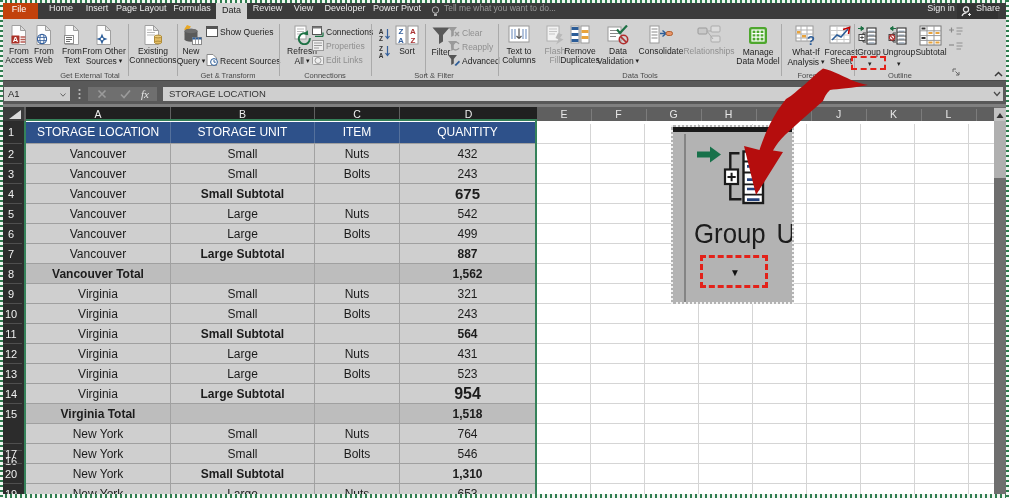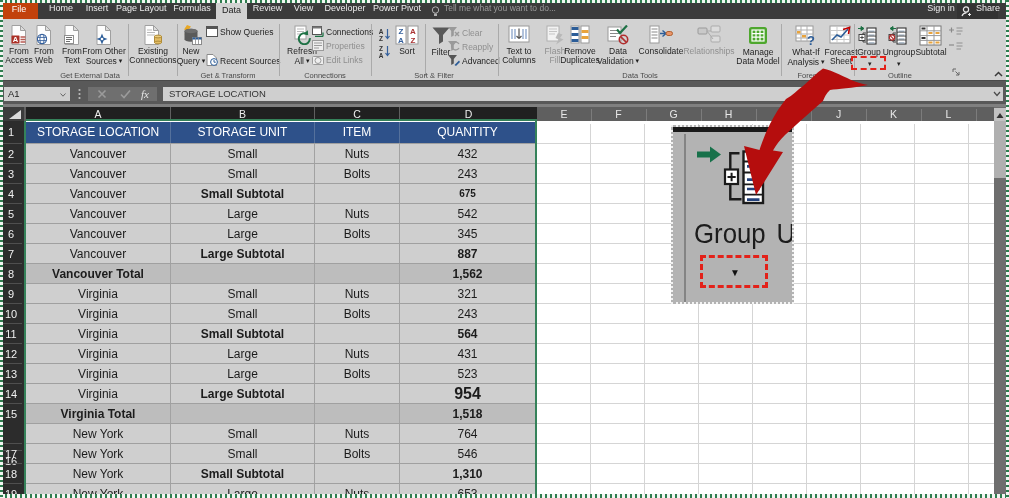--- a/index.html
+++ b/index.html
@@ -112,21 +112,21 @@
     <div class="bigbtn" style="left:121px;width:60px;"><svg class="ic" width="18" height="20" viewBox="0 0 18 20">
           <path d="M1 0.5 H9.5 L14.5 5.5 V19.5 H1 Z" fill="#fdfdfd" stroke="#a0a0a0"></path>
           <path d="M9.5 0.5 V5.5 H14.5 Z" fill="#dcdcdc" stroke="#a0a0a0"></path>
           <g stroke="#b9b9b9" stroke-width="1">
             <path d="M3 5 h5 M3 7.5 h8 M3 10 h8"></path>
           </g>
           <rect x="10.5" y="11.5" width="7" height="6" fill="#e3bc63" stroke="#ad8a39"></rect>
           <ellipse cx="14" cy="11.5" rx="3.5" ry="1.4" fill="#eccd7f" stroke="#ad8a39"></ellipse>
           <ellipse cx="14" cy="17.5" rx="3.5" ry="1.4" fill="#e3bc63" stroke="#ad8a39"></ellipse>
         </svg>Existing<br>Connections</div>
-    <div class="glabel" style="left:33px;width:110px;">Get External Data</div>
+    <div class="glabel" style="left:33px;width:110px;">Get External Total</div>
     <div class="gsep" style="left:175px;"></div>
     <div class="bigbtn" style="left:169px;width:40px;"><svg class="ic" width="22" height="20" viewBox="0 0 22 20">
           <path d="M7 0 L11 1.5 L8.8 4.5 L12 6 L4.5 9.5 L7 5.5 L4 4.5 Z" fill="#e9a825"></path>
           <ellipse cx="11" cy="6" rx="6.5" ry="2.2" fill="#5a5a5a"></ellipse>
           <rect x="4.5" y="6" width="13" height="8.5" fill="#5a5a5a"></rect>
           <ellipse cx="11" cy="14.5" rx="6.5" ry="2.2" fill="#5a5a5a"></ellipse>
           <ellipse cx="11" cy="6" rx="6.5" ry="2.2" fill="#6e6e6e"></ellipse>
           <rect x="12.5" y="12.5" width="9" height="7" fill="#fff" stroke="#8a8a8a"></rect>
           <rect x="12.5" y="12.5" width="9" height="2" fill="#2c5d98"></rect>
           <path d="M15.5 12.5 v7 M18.5 12.5 v7" stroke="#8a8a8a" stroke-width="0.8"></path>
@@ -398,21 +398,21 @@
   <div class="rn abs" style="top:263px;height:20px;line-height:20px;border-top:1px solid #4f4f4f;box-sizing:border-box;">8</div>
   <div class="rn abs" style="top:283px;height:20px;line-height:20px;border-top:1px solid #4f4f4f;box-sizing:border-box;">9</div>
   <div class="rn abs" style="top:303px;height:20px;line-height:20px;border-top:1px solid #4f4f4f;box-sizing:border-box;">10</div>
   <div class="rn abs" style="top:323px;height:20px;line-height:20px;border-top:1px solid #4f4f4f;box-sizing:border-box;">11</div>
   <div class="rn abs" style="top:343px;height:20px;line-height:20px;border-top:1px solid #4f4f4f;box-sizing:border-box;">12</div>
   <div class="rn abs" style="top:363px;height:20px;line-height:20px;border-top:1px solid #4f4f4f;box-sizing:border-box;">13</div>
   <div class="rn abs" style="top:383px;height:20px;line-height:20px;border-top:1px solid #4f4f4f;box-sizing:border-box;">14</div>
   <div class="rn abs" style="top:403px;height:20px;line-height:20px;border-top:1px solid #4f4f4f;box-sizing:border-box;">15</div>
   <div class="rn abs" style="top:404px;height:20px;line-height:20px;border-top:1px solid #4f4f4f;box-sizing:border-box;margin-top:46px;">16</div>
   <div class="rn abs" style="top:443px;height:20px;line-height:20px;border-top:1px solid #4f4f4f;box-sizing:border-box;">17</div>
-  <div class="rn abs" style="top:463px;height:20px;line-height:20px;border-top:1px solid #4f4f4f;box-sizing:border-box;">18</div>
+  <div class="rn abs" style="top:463px;height:20px;line-height:20px;border-top:1px solid #4f4f4f;box-sizing:border-box;">20</div>
   <div class="rn abs" style="top:483px;height:20px;line-height:20px;border-top:1px solid #4f4f4f;box-sizing:border-box;">19</div>
   </div>
 
   <div class="abs" id="grid"></div>
   <div class="abs" style="left:994px;top:107px;width:12px;height:391px;background:#6e6e6e;"></div>
   <div class="abs" style="left:994px;top:108px;width:12px;height:13px;background:#c2c2c2;">
     <svg width="12" height="13">
         <polygon points="6,4 9.5,9 2.5,9" fill="#333"></polygon>
       </svg>
   </div>
@@ -437,33 +437,33 @@
   <div class="trow" style="top:41px;height:20px;background:#cfcfcf;border-top:1px solid #a0a0a0;box-sizing:border-box;">
         <div class="c" style="width:144px;height:19px;line-height:20px;color:#1c1c1c;font-size:12px;">Vancouver</div>
         <div class="c" style="width:144px;height:19px;line-height:20px;color:#1c1c1c;font-size:12px;border-left:1px solid #a2a2a2;">Small</div>
         <div class="c" style="width:85px;height:19px;line-height:20px;color:#1c1c1c;font-size:12px;border-left:1px solid #a2a2a2;">Bolts</div>
         <div class="c" style="width:136px;height:19px;line-height:20px;color:#1c1c1c;font-size:12px;border-left:1px solid #a2a2a2;">243</div>
       </div>
   <div class="trow" style="top:61px;height:20px;background:#cfcfcf;border-top:1px solid #a0a0a0;box-sizing:border-box;">
         <div class="c" style="width:144px;height:19px;line-height:20px;color:#1c1c1c;font-size:12px;">Vancouver</div>
         <div class="c" style="width:144px;height:19px;line-height:20px;color:#1c1c1c;font-size:12px;font-weight:bold;border-left:1px solid #a2a2a2;">Small Subtotal</div>
         <div class="c" style="width:85px;height:19px;line-height:20px;color:#1c1c1c;font-size:12px;border-left:1px solid #a2a2a2;"></div>
-        <div class="c" style="width:136px;height:19px;line-height:20px;color:#1c1c1c;font-size:10px;font-weight:bold;border-left:1px solid #a2a2a2;">675</div>
+        <div class="c" style="width:136px;height:19px;line-height:20px;color:#1c1c1c;font-size:15px;font-weight:bold;border-left:1px solid #a2a2a2;">675</div>
       </div>
   <div class="trow" style="top:81px;height:20px;background:#cfcfcf;border-top:1px solid #a0a0a0;box-sizing:border-box;">
         <div class="c" style="width:144px;height:19px;line-height:20px;color:#1c1c1c;font-size:12px;">Vancouver</div>
         <div class="c" style="width:144px;height:19px;line-height:20px;color:#1c1c1c;font-size:12px;border-left:1px solid #a2a2a2;">Large</div>
         <div class="c" style="width:85px;height:19px;line-height:20px;color:#1c1c1c;font-size:12px;border-left:1px solid #a2a2a2;">Nuts</div>
         <div class="c" style="width:136px;height:19px;line-height:20px;color:#1c1c1c;font-size:12px;border-left:1px solid #a2a2a2;">542</div>
       </div>
   <div class="trow" style="top:101px;height:20px;background:#cfcfcf;border-top:1px solid #a0a0a0;box-sizing:border-box;">
         <div class="c" style="width:144px;height:19px;line-height:20px;color:#1c1c1c;font-size:12px;">Vancouver</div>
         <div class="c" style="width:144px;height:19px;line-height:20px;color:#1c1c1c;font-size:12px;border-left:1px solid #a2a2a2;">Large</div>
         <div class="c" style="width:85px;height:19px;line-height:20px;color:#1c1c1c;font-size:12px;border-left:1px solid #a2a2a2;">Bolts</div>
-        <div class="c" style="width:136px;height:19px;line-height:20px;color:#1c1c1c;font-size:12px;border-left:1px solid #a2a2a2;">345</div>
+        <div class="c" style="width:136px;height:19px;line-height:20px;color:#1c1c1c;font-size:12px;border-left:1px solid #a2a2a2;">499</div>
       </div>
   <div class="trow" style="top:121px;height:20px;background:#cfcfcf;border-top:1px solid #a0a0a0;box-sizing:border-box;">
         <div class="c" style="width:144px;height:19px;line-height:20px;color:#1c1c1c;font-size:12px;">Vancouver</div>
         <div class="c" style="width:144px;height:19px;line-height:20px;color:#1c1c1c;font-size:12px;font-weight:bold;border-left:1px solid #a2a2a2;">Large Subtotal</div>
         <div class="c" style="width:85px;height:19px;line-height:20px;color:#1c1c1c;font-size:12px;border-left:1px solid #a2a2a2;"></div>
         <div class="c" style="width:136px;height:19px;line-height:20px;color:#1c1c1c;font-size:12px;font-weight:bold;border-left:1px solid #a2a2a2;">887</div>
       </div>
   <div class="trow" style="top:141px;height:20px;background:#bdbdbd;border-top:1px solid #a0a0a0;box-sizing:border-box;">
         <div class="c" style="width:144px;height:19px;line-height:20px;color:#1c1c1c;font-size:12px;font-weight:bold;">Vancouver Total</div>
         <div class="c" style="width:144px;height:19px;line-height:20px;color:#1c1c1c;font-size:12px;border-left:1px solid #a2a2a2;"></div>

